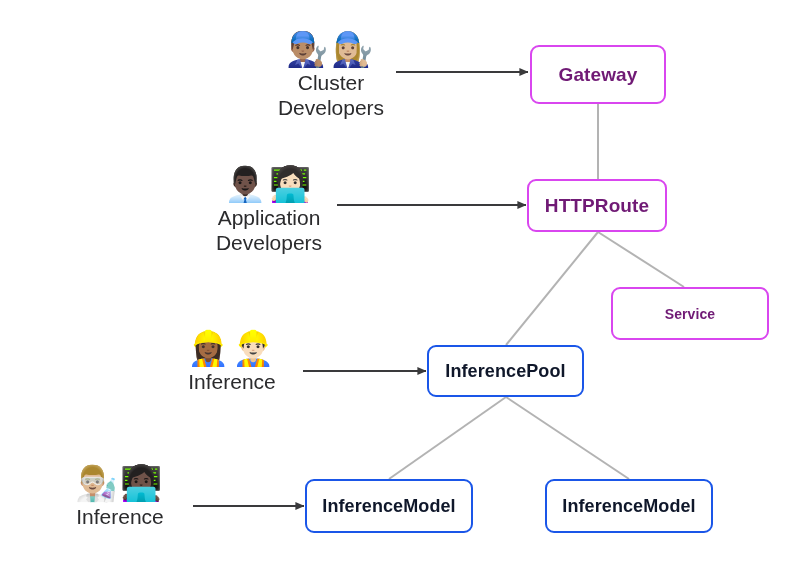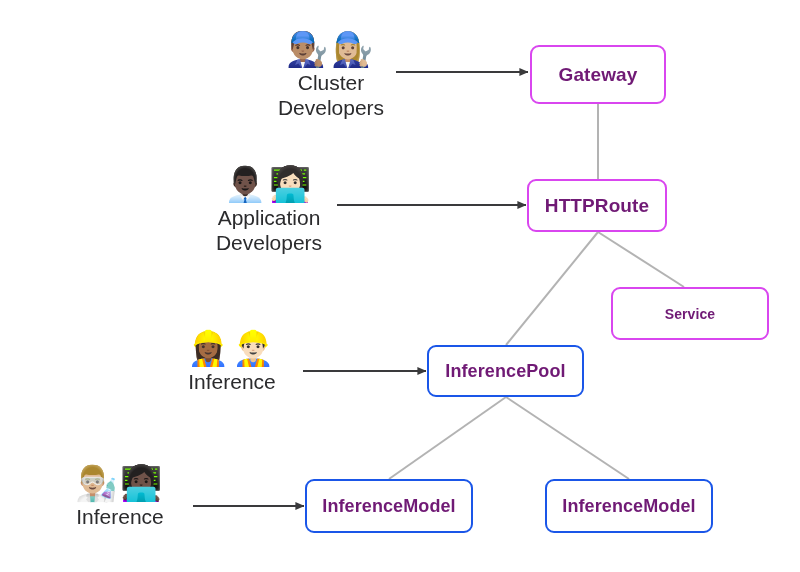--- a/index.html
+++ b/index.html
@@ -38,21 +38,21 @@
     font-weight: bold;
     letter-spacing: 0.1px;
     white-space: nowrap;
   }
   .node.std {
     border: 2px solid #d946ef;
     color: #701a75;
   }
   .node.hl {
     border: 2.5px solid #1a56e8;
-    color: #701a75;
+    color: #0f172a;
   }
 
   
   .persona {
     position: absolute;
     display: flex;
     flex-direction: column;
     align-items: center;
     text-align: center;
   }

